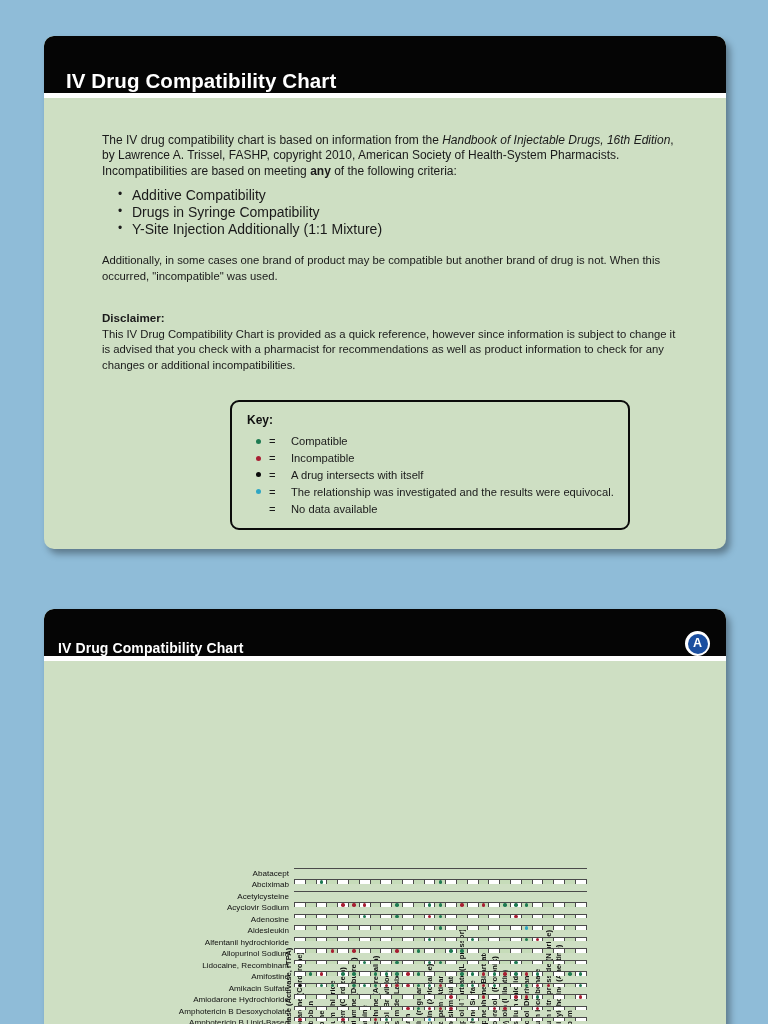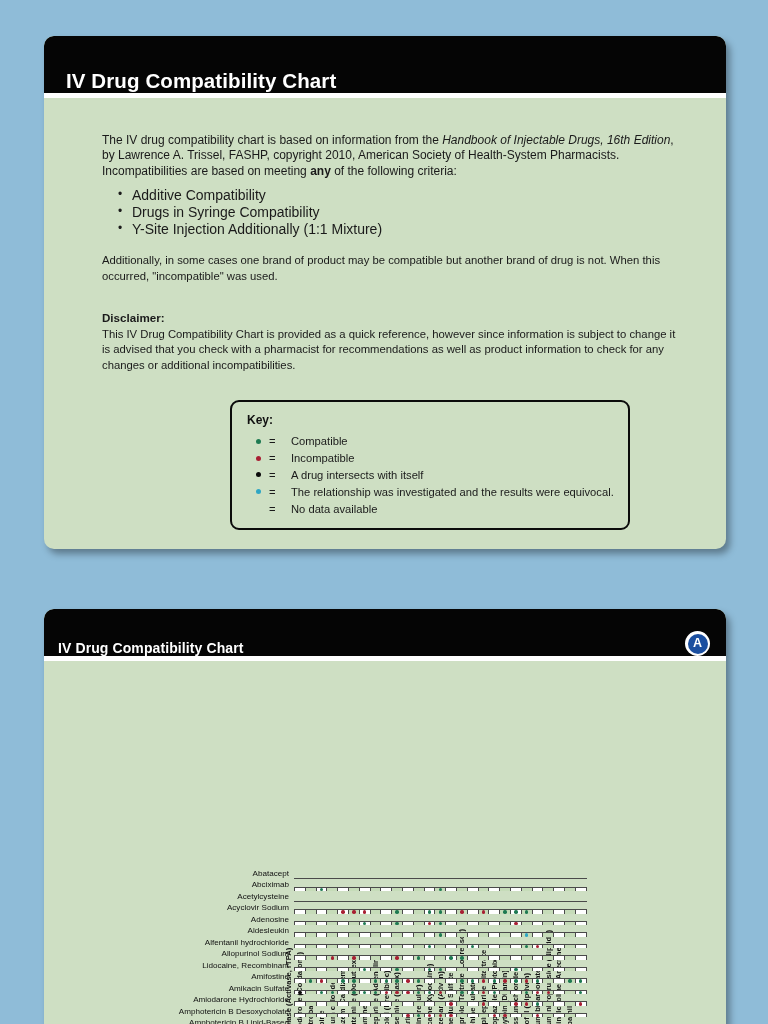--- a/index.html
+++ b/index.html
@@ -198,21 +198,21 @@
   }
 
   .grid-wrap {
     position: absolute;
     left: 0;
     top: 207px;
     width: 682px;
   }
   .grid-row {
     display: flex;
-    align-items: flex-end;
+    align-items: flex-start;
     height: 11.47px;
   }
   .row-label {
     width: 250px;
     box-sizing: border-box;
     padding-right: 5px;
     text-align: right;
     font-size: 8.1px;
     color: #111;
     line-height: 11.47px;

